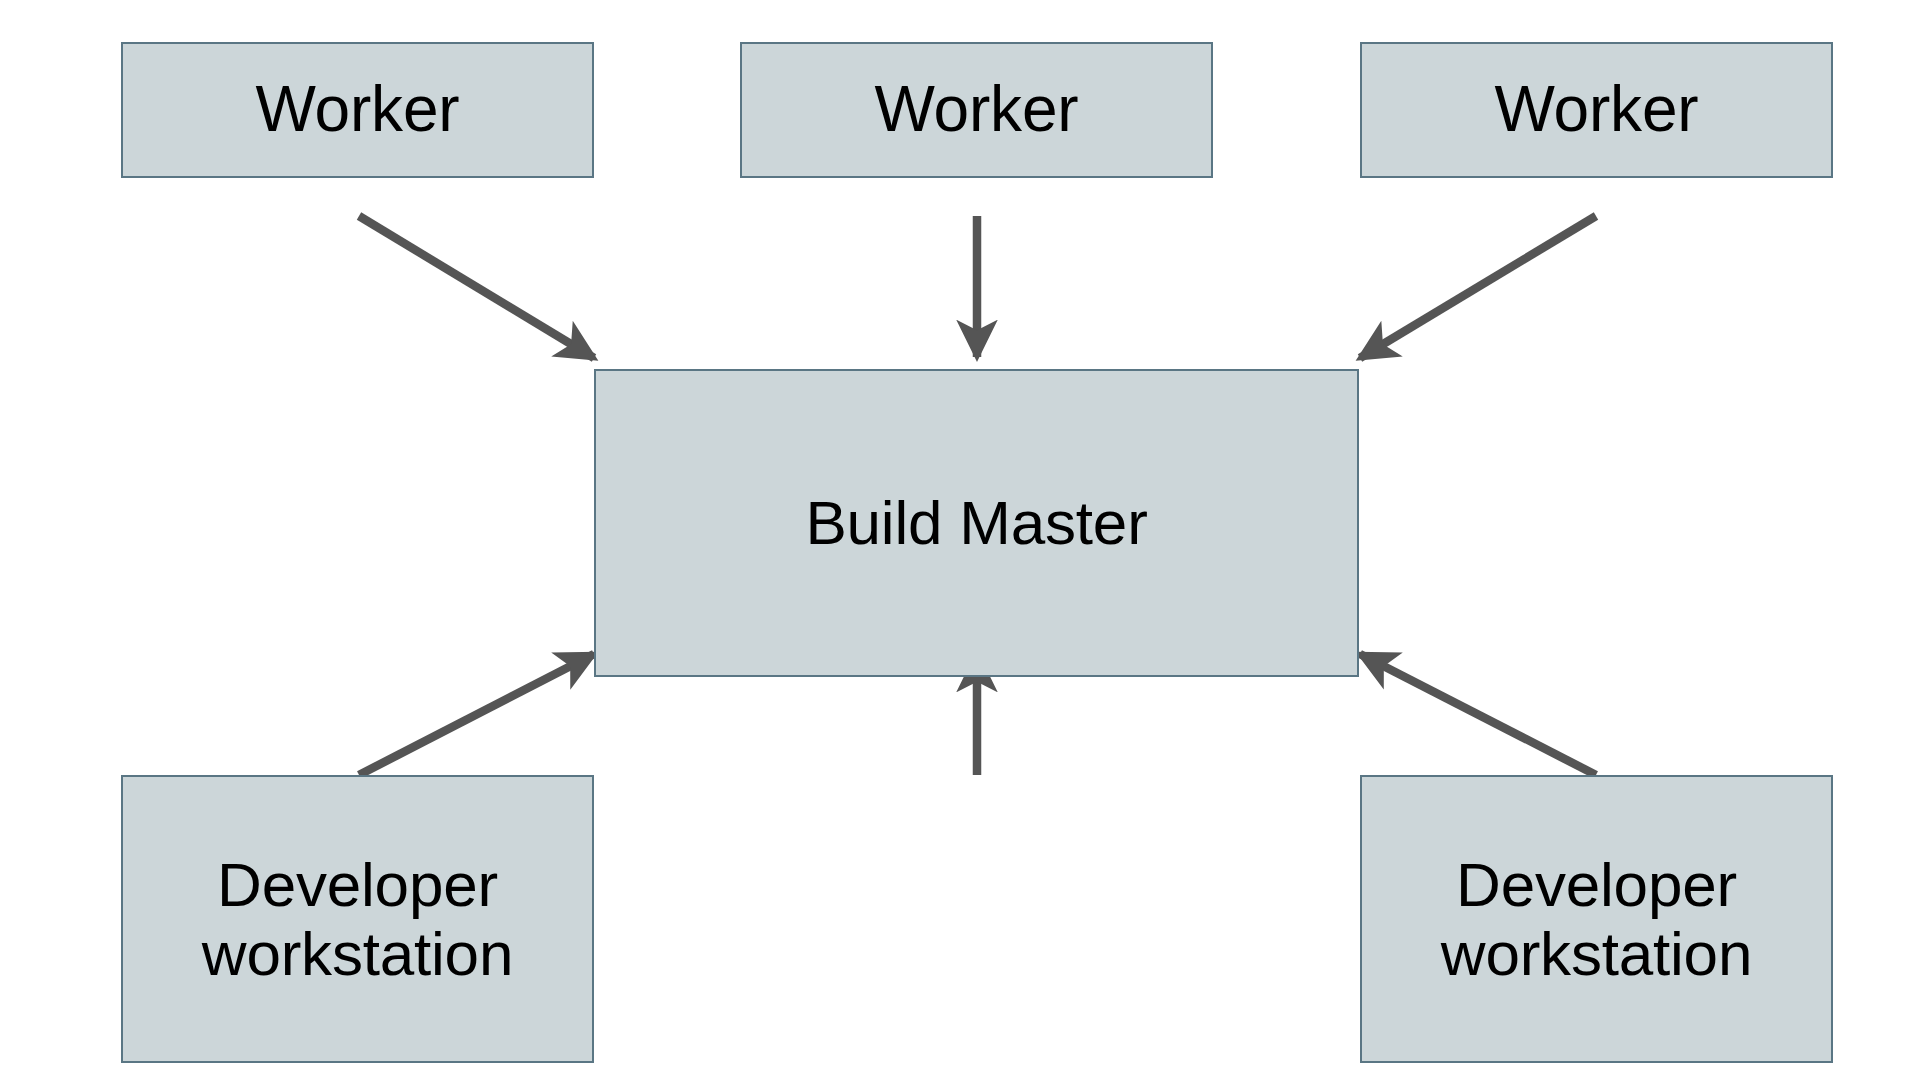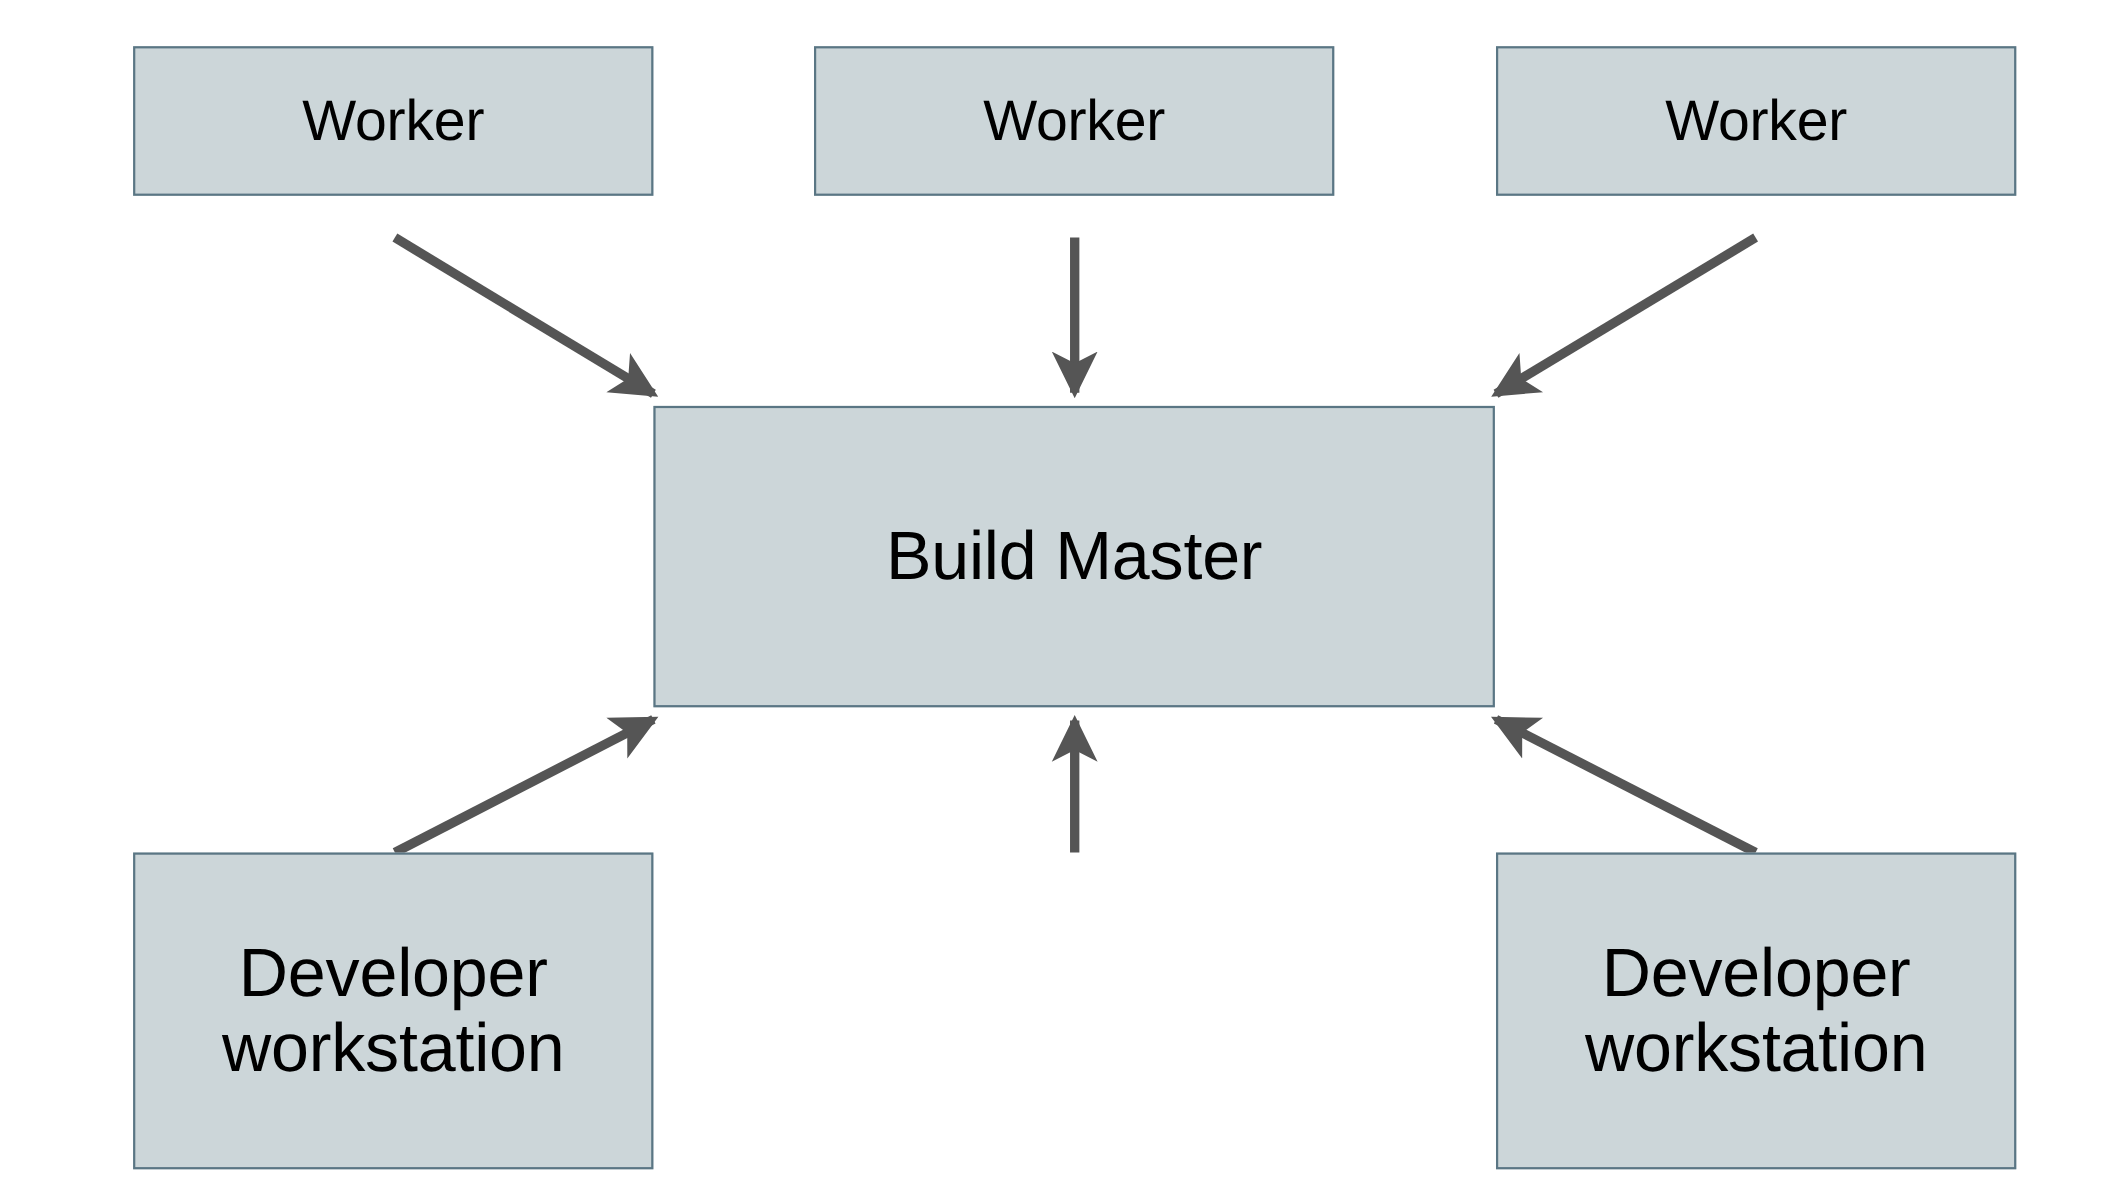--- a/index.html
+++ b/index.html
@@ -40,34 +40,34 @@
     letter-spacing: -0.2px;
   }
   .node-label {
     display: block;
     width: 100%;
     padding: 0 10px;
     box-sizing: border-box;
     white-space: pre-line;
   }
   .node-worker {
-    font-size: 52px;
+    font-size: 64px;
   }
   .node-master {
     font-size: 62px;
   }
   .node-endpoint {
     font-size: 62px;
   }
   
   #node-worker-1 { left: 121px; top: 42px;  width: 473px; height: 136px; }
   #node-worker-2 { left: 740px; top: 42px;  width: 473px; height: 136px; }
   #node-worker-3 { left: 1360px; top: 42px; width: 473px; height: 136px; }
   
-  #node-build-master { left: 594px; top: 369px; width: 765px; height: 274px; }
+  #node-build-master { left: 594px; top: 369px; width: 765px; height: 308px; }
   
   #node-dev-workstation-left  { left: 121px;  top: 775px; width: 473px; height: 288px; }
   #node-ci-server             { left: 741px;  top: 775px; width: 472px; height: 288px; }
   #node-dev-workstation-right { left: 1360px; top: 775px; width: 473px; height: 288px; }
 </style>
 </head>
 <body>
 
 <div id="canvas">
 

